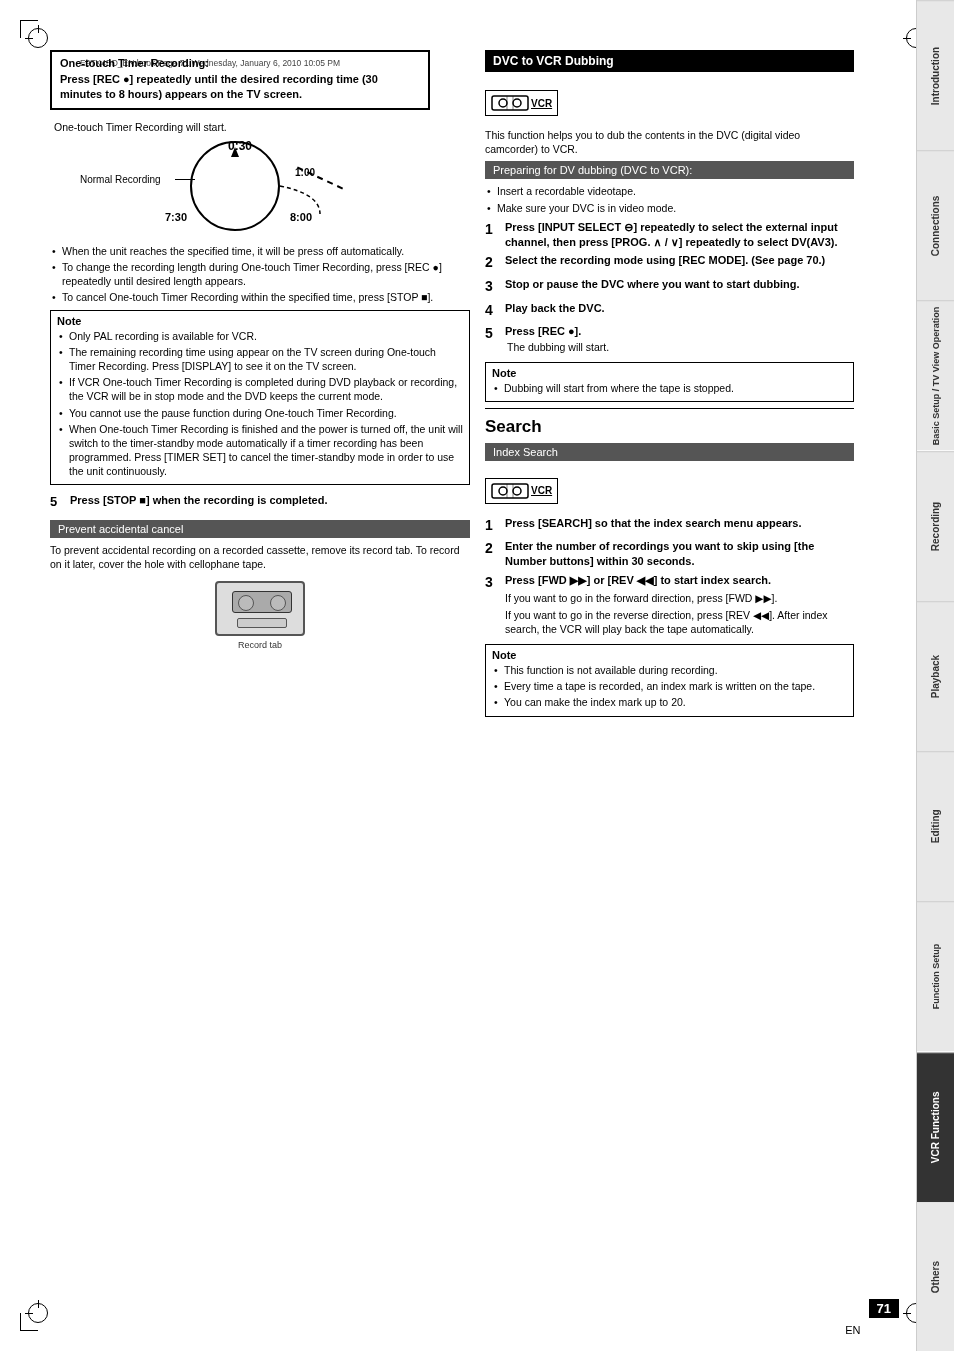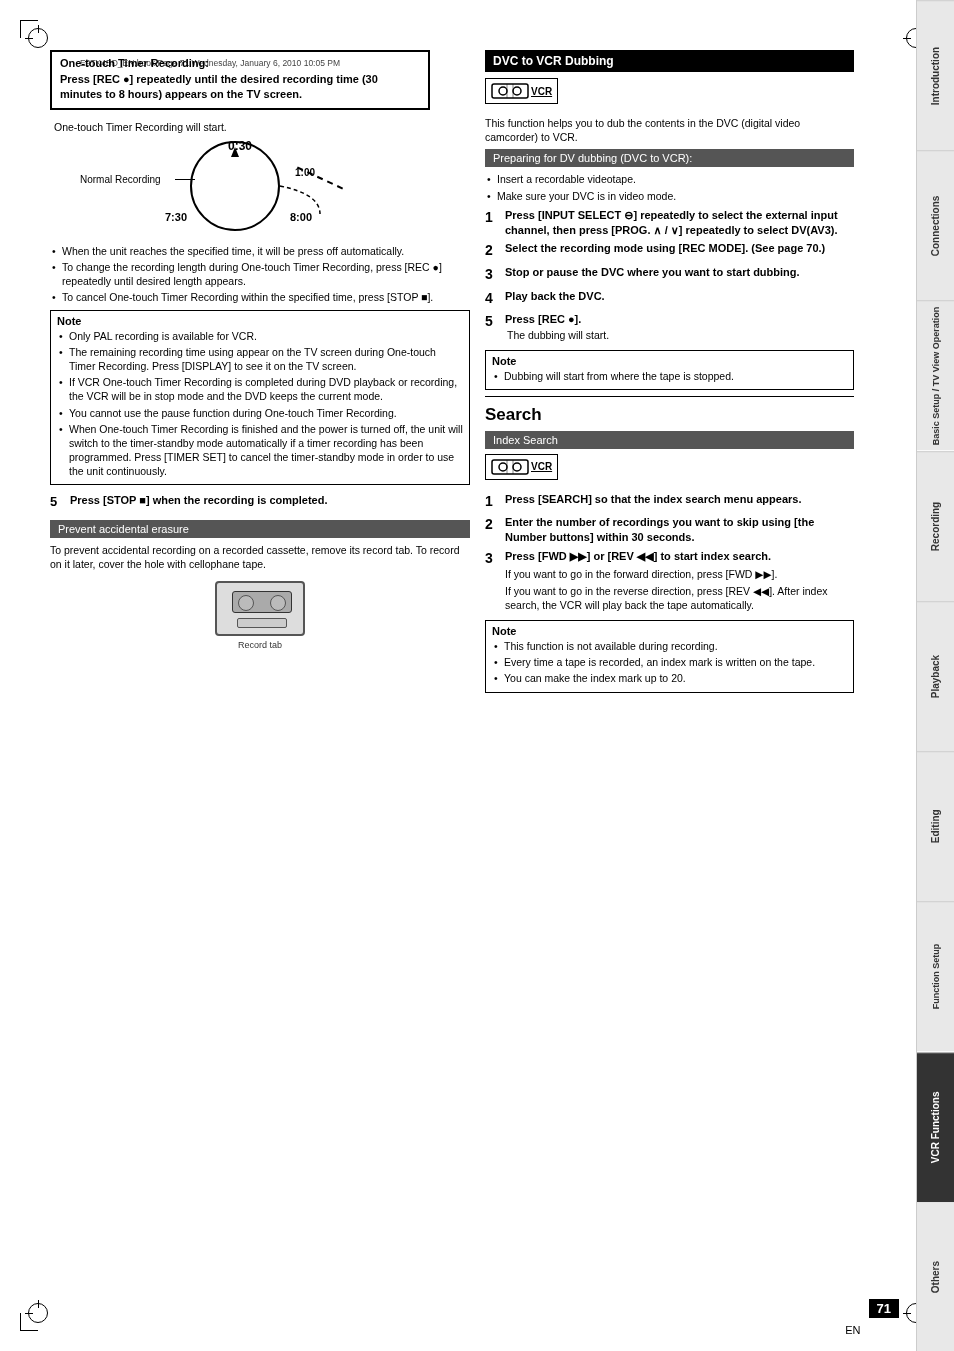--- a/index.html
+++ b/index.html
@@ -211,21 +211,21 @@
       font-size: 11px;
       margin-bottom: 2px;
     }
 
     
     .vcr-icon {
       display: inline-flex;
       align-items: center;
       border: 1px solid #000;
       padding: 2px 5px;
-      margin: 0 0 6px 0;
+      margin: 12px 0 6px 0;
       font-size: 10px;
       font-weight: bold;
     }
 
     
     .cassette-container {
       text-align: center;
       margin: 10px 0 3px 0;
     }
     .cassette-img {
@@ -433,21 +433,21 @@
     </div>
 
     
     <div class="step-item big-step" style="margin-top:8px;">
       <span class="step-number">5</span>
       <span class="step-content">Press [STOP ■] when the recording is completed.</span>
     </div>
 
     
     <div style="margin-top:8px;">
-      <div class="section-header-gray">Prevent accidental erasure</div>
+      <div class="section-header-gray">Prevent accidental cancel</div>
       <div class="para">To prevent accidental recording on a recorded cassette, remove its record tab. To record on it later, cover the hole with cellophane tape.</div>
 
       <div class="cassette-container">
         <div class="cassette-img">
           <div class="cassette-window"></div>
           <div class="cassette-bottom"></div>
         </div>
         <div class="record-tab-label">Record tab</div>
       </div>
     </div>

